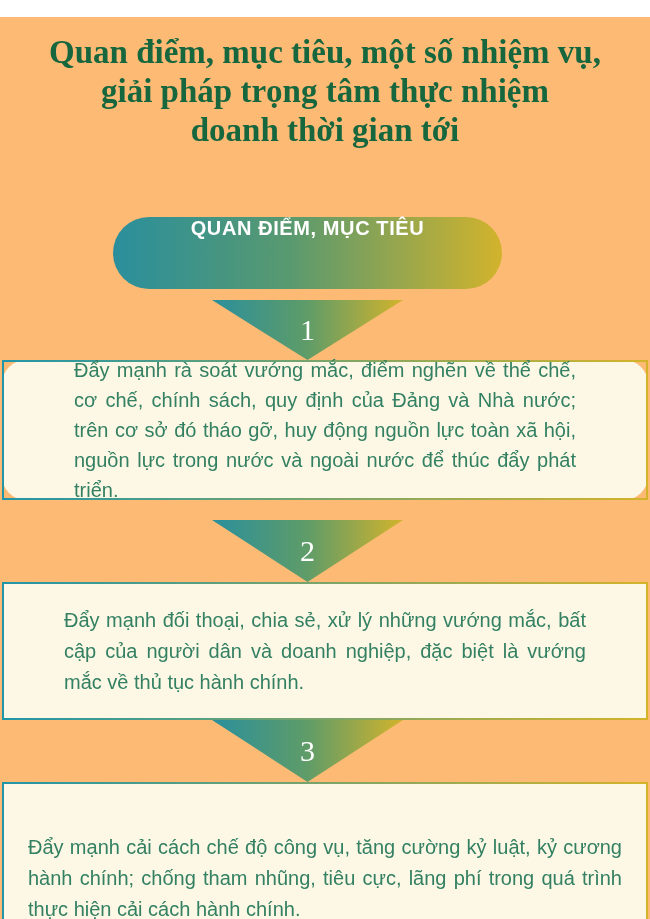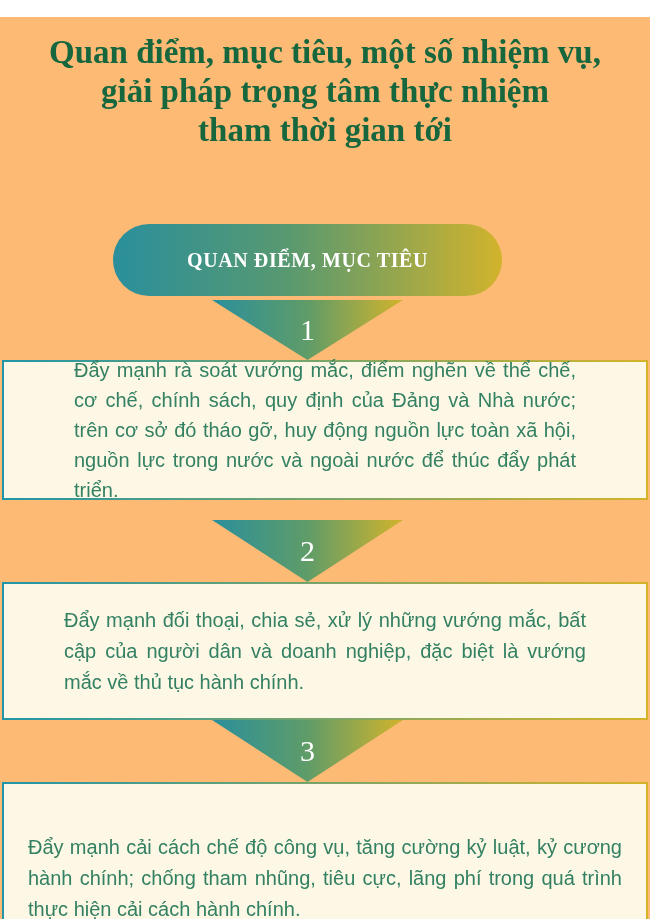--- a/index.html
+++ b/index.html
@@ -25,30 +25,28 @@
     font-family: "Liberation Serif", "DejaVu Serif", serif;
     font-weight: 700;
     font-size: 33px;
     line-height: 39px;
   }
 
   
   .pill {
     position: absolute;
     left: 113px;
-    top: 207px;
+    top: 200px;
     width: 389px;
     height: 72px;
     border-radius: 38px;
     background: linear-gradient(90deg, #2a8f9c 0%, #589970 45%, #d2b32c 100%);
     display: flex;
-    align-items: center;
     justify-content: center;
     z-index: 2;
-    font-family: Liberation Serif, serif;
   }
   .pill span {
     color: #ffffff;
     font-size: 20px;
     font-weight: 700;
     letter-spacing: 0.6px;
   }
 
   
   .arrow {
@@ -84,34 +82,34 @@
     align-items: center;
     z-index: 0;
   }
   .box p {
     width: 100%;
     text-align: justify;
     color: #338062;
     font-size: 20px;
     line-height: 30px;
   }
-  .box-1 { top: 343px; height: 140px; padding: 0 70px; }
+  .box-1 { top: 343px; height: 140px; padding: 0 70px; border-radius: 24px; }
   .box-2 { top: 565px; height: 138px; padding: 0 60px; }
   .box-2 p, .box-3 p { line-height: 31px; }
   .box-3 { top: 765px; height: 192px; padding: 0 24px; }
 </style>
 </head>
 <body>
 
 <div class="canvas">
 
   <header class="title">
     <div>Quan điểm, mục tiêu, một số nhiệm vụ,</div>
     <div>giải pháp trọng tâm thực nhiệm</div>
-    <div>tham thời gian tới</div>
+    <div>doanh thời gian tới</div>
   </header>
 
   <div class="pill">
     <span>QUAN ĐIỂM, MỤC TIÊU</span>
   </div>
 
   <div class="arrow arrow-1">
     <span class="num">1</span>
   </div>
   <section class="box box-1">

